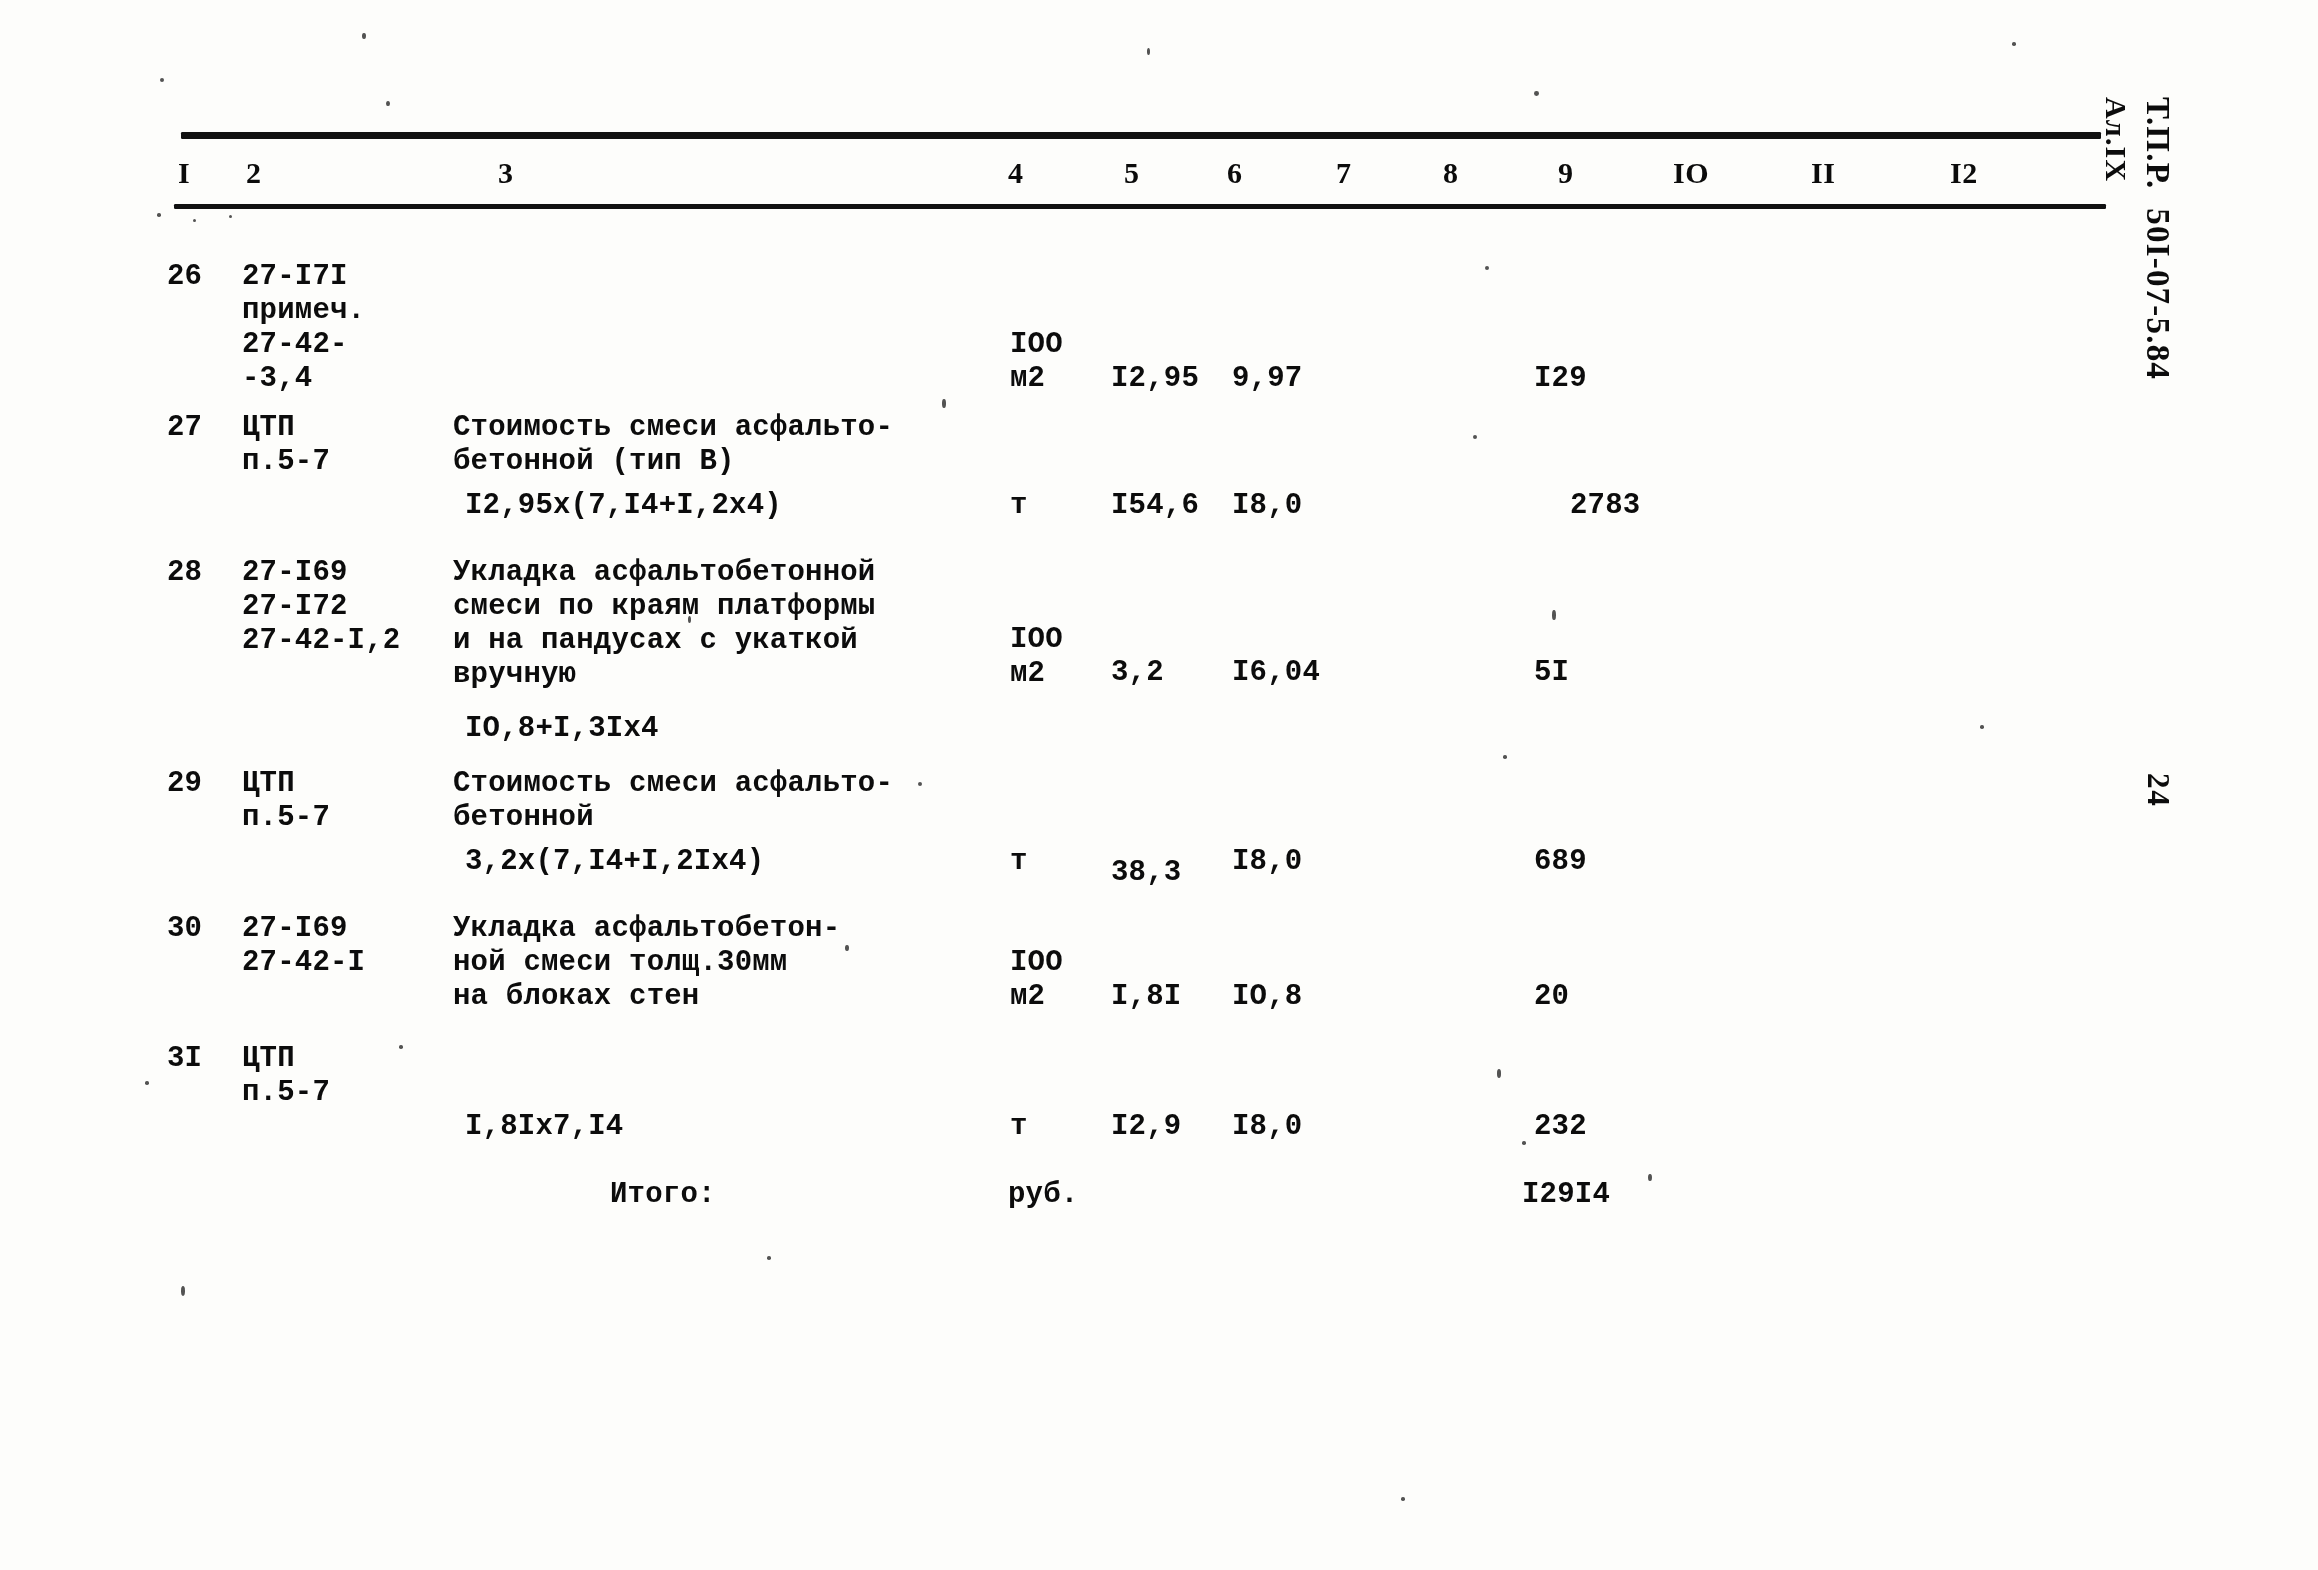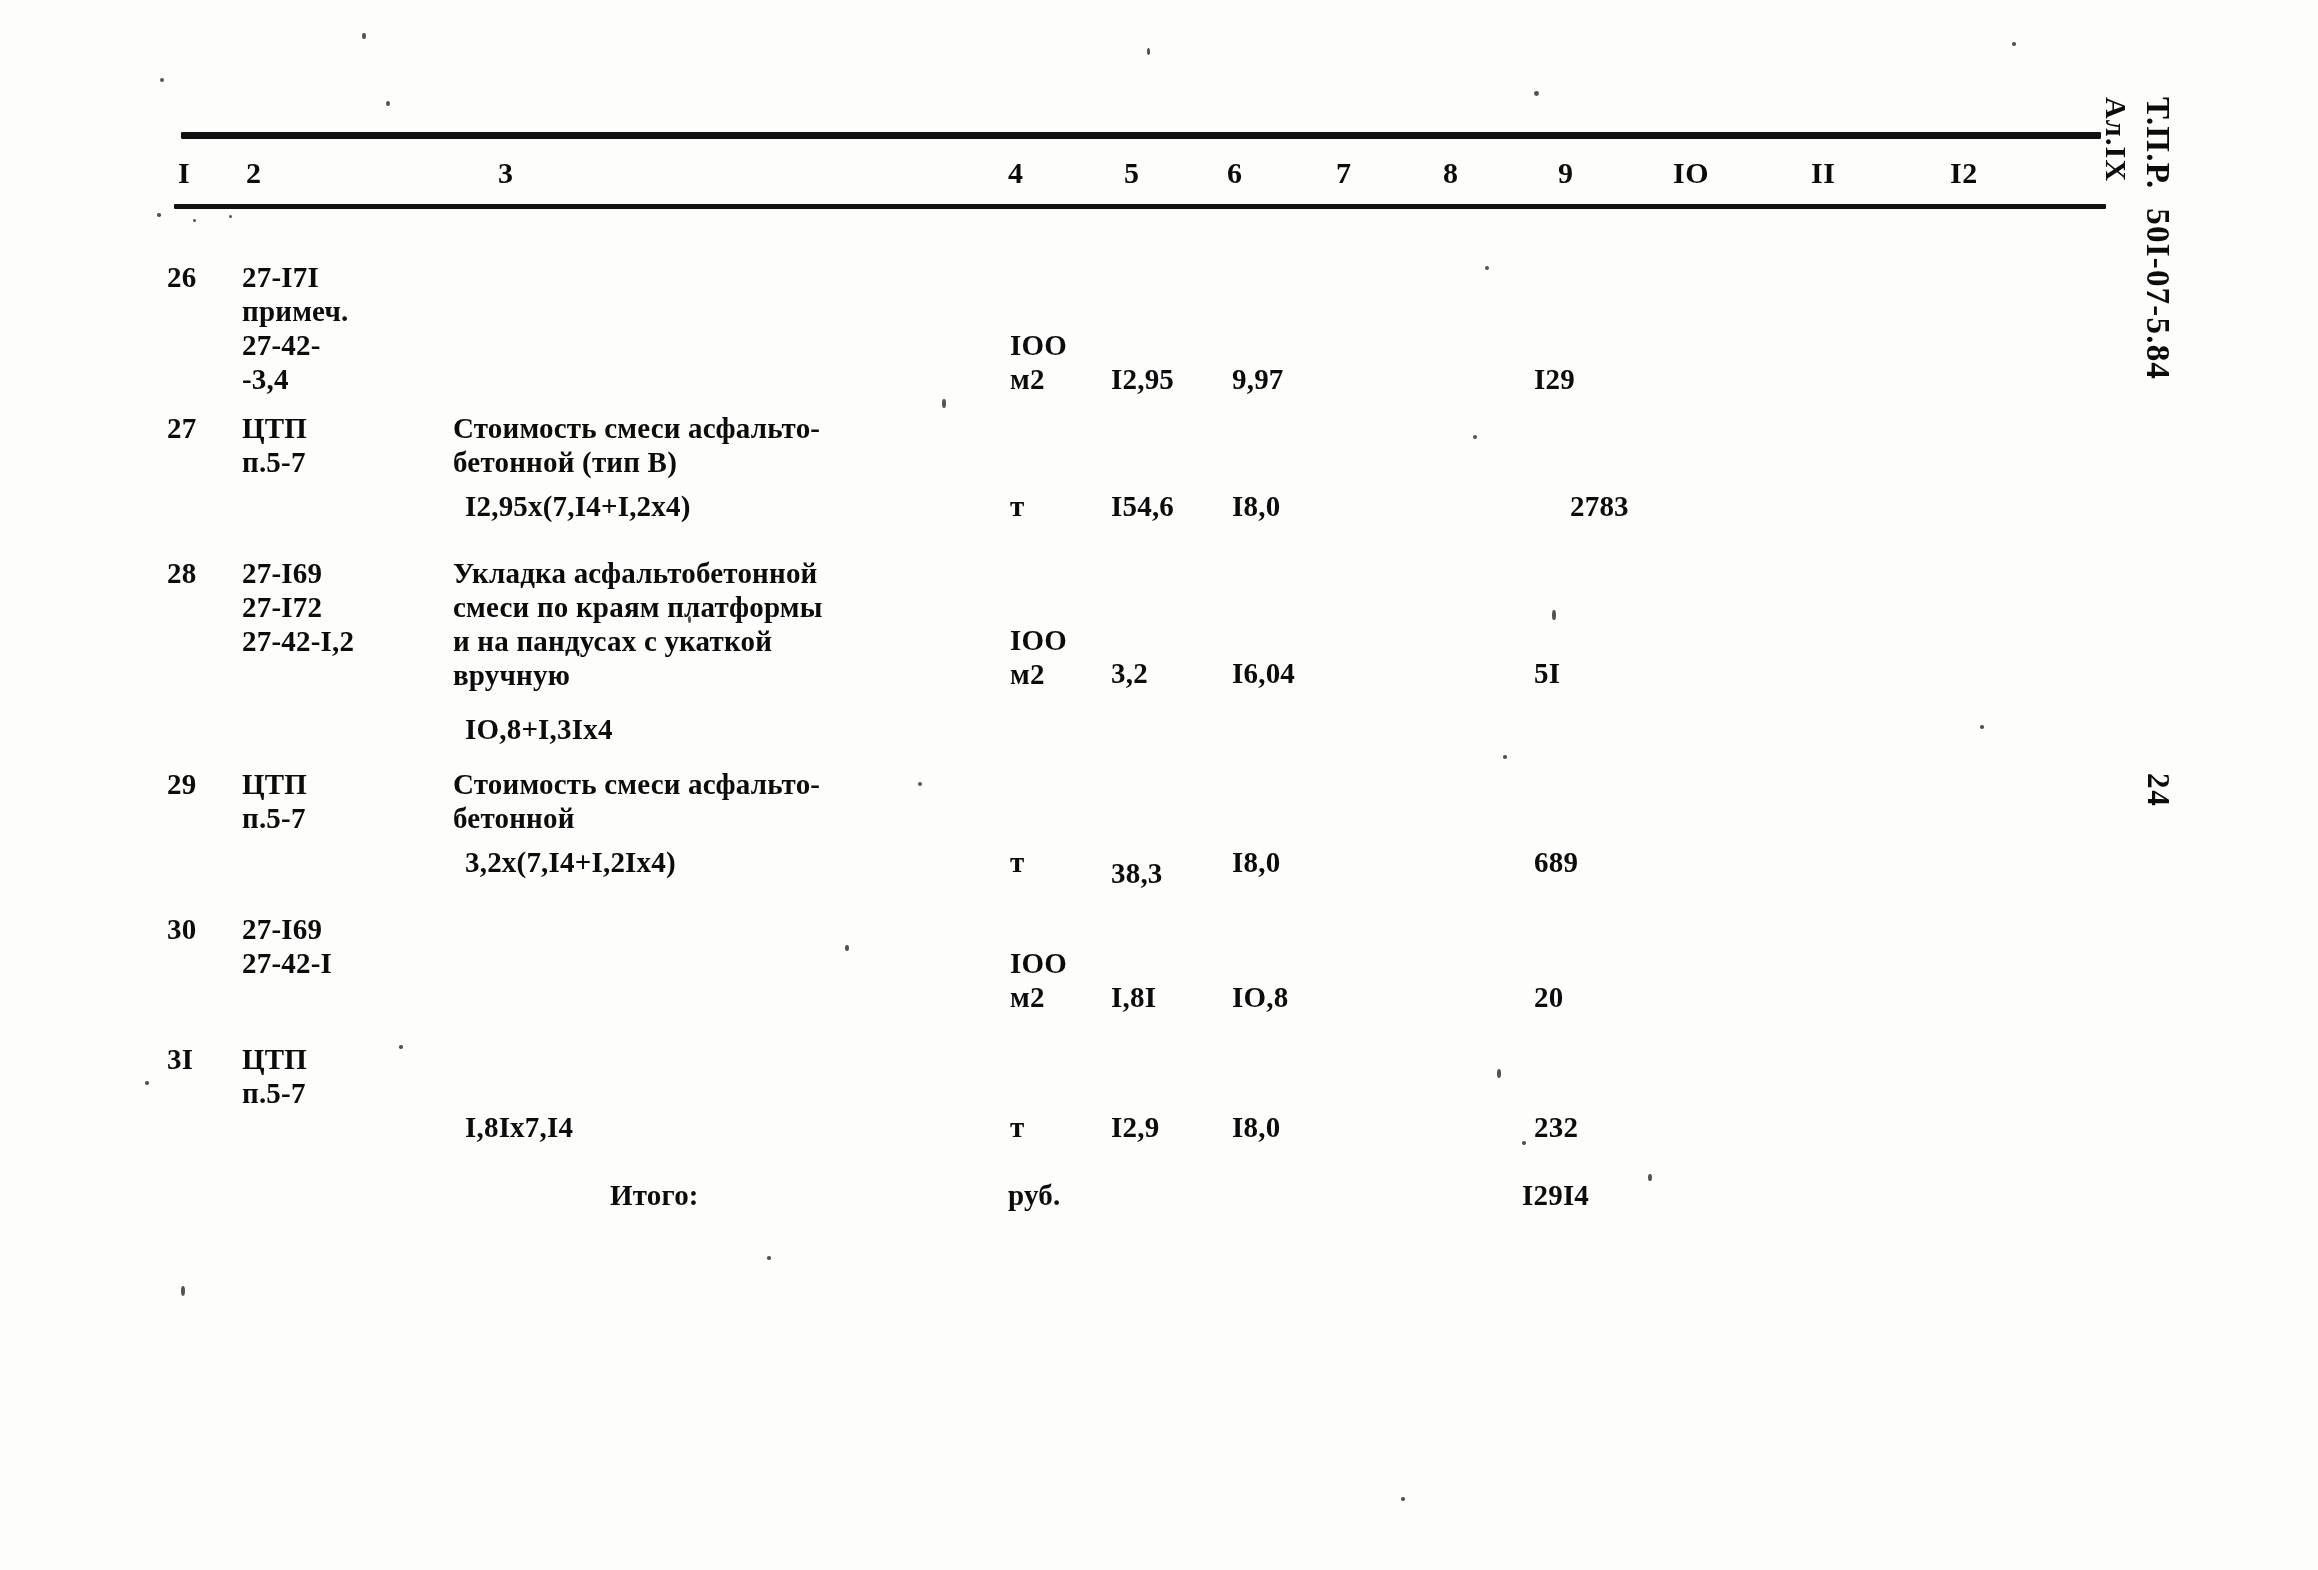--- a/index.html
+++ b/index.html
@@ -68,21 +68,21 @@
     width: 2101px;
   }
 
   .row {
     position: relative;
     width: 2101px;
   }
 
   .cell {
     position: absolute;
-    font-family: Liberation Serif, serif;
+    font-family: Liberation Mono, monospace;
     font-size: 29px;
     font-weight: 700;
     line-height: 34px;
     color: #0c0c0c;
     white-space: pre;
     letter-spacing: 0.2px;
   }
 
   .c1 { left: 167px;  text-align: left; }
   .c2 { left: 242px;  text-align: left; }
@@ -215,20 +215,23 @@
       <div class="cell c4" style="top:85px;">т</div>
       <div class="cell c5" style="top:96px;">38,3</div>
       <div class="cell c6" style="top:85px;">I8,0</div>
       <div class="cell c9" style="top:85px;">689</div>
     </div>
 
     <div class="row" style="height:130px;">
       <div class="cell c1" style="top:7.2px;">30</div>
       <div class="cell c2" style="top:7.2px;">27-I69
 27-42-I</div>
+      <div class="cell c3" style="top:7.2px;">Укладка асфальтобетон-
+ной смеси толщ.30мм
+на блоках стен</div>
       <div class="cell c4" style="top:41px;">IOO
 м2</div>
       <div class="cell c5" style="top:75px;">I,8I</div>
       <div class="cell c6" style="top:75px;">IO,8</div>
       <div class="cell c9" style="top:75px;">20</div>
     </div>
 
     <div class="row" style="height:139px;">
       <div class="cell c1" style="top:7.2px;">3I</div>
       <div class="cell c2" style="top:7.2px;">ЦТП

